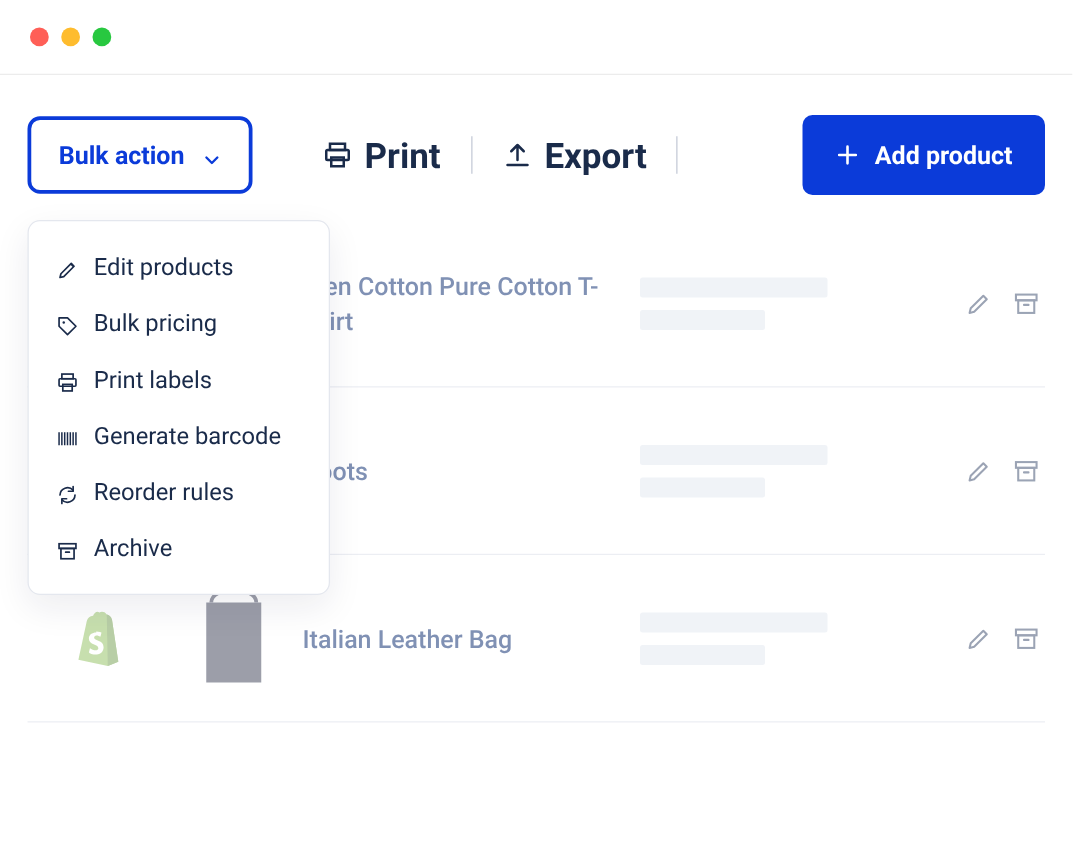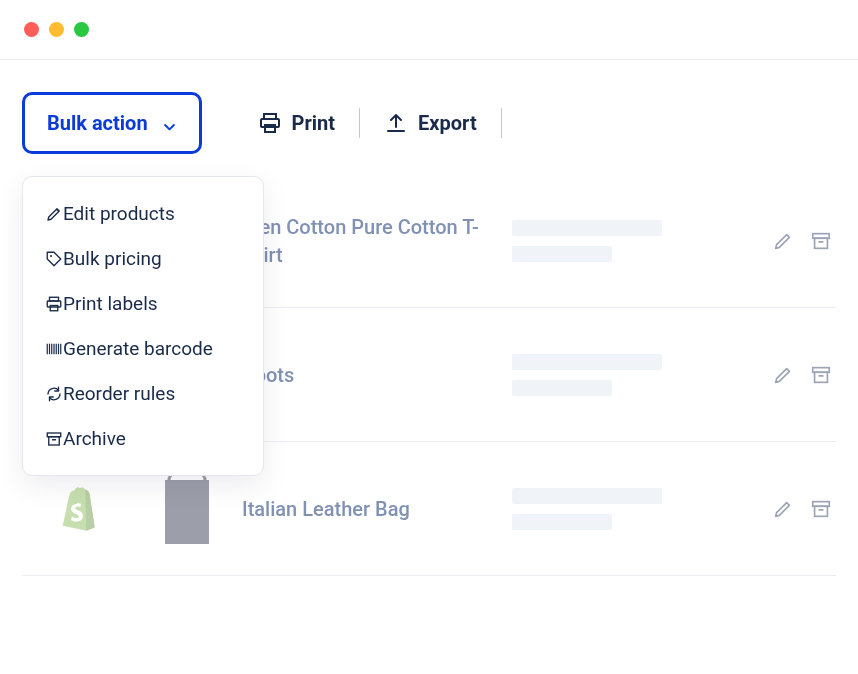--- a/index.html
+++ b/index.html
@@ -44,21 +44,21 @@
       cursor: pointer;
     }
     .chev { width: 15px; height: 15px; }
     .spacer { flex: 0 0 18px; }
 
     .tb-action {
       display: flex;
       align-items: center;
       gap: 10px;
       font-weight: 700;
-      font-size: 20px;
+      font-size: 28px;
       color: #1a2b4a;
       cursor: pointer;
       padding: 6px 2px;
     }
     .tb-sep { width: 1px; height: 30px; background: #c3c9d6; margin: 0 4px; }
 
     .add-btn {
       margin-left: auto;
       background: #0b3bd9;
       color: #fff;
@@ -79,21 +79,22 @@
       width: 242px;
       background: #fff;
       border: 1px solid #e4e7ee;
       border-radius: 10px;
       box-shadow: 0 10px 28px rgba(20,30,60,0.08);
       padding: 14px 0;
       z-index: 50;
     }
     .dd-item {
       display: flex;
-      align-items: center;
+      align-items: flex-end;
+      gap: 12px;
       padding: 11px 22px;
       font-size: 19px;
       color: #1a2b4a;
       cursor: pointer;
     }
     .dd-item svg { width: 18px; height: 18px; flex-shrink: 0; }
 
     .list {
       padding: 0 22px;
       opacity: 0.85;
@@ -157,20 +158,26 @@
     <svg class="icon" width="24" height="24" viewBox="0 0 24 24">
       <path d="M12 16V4M7 9l5-5 5 5" fill="none" stroke="#1a2b4a" stroke-width="2" stroke-linecap="round" stroke-linejoin="round"></path>
       <path d="M4 20h16" stroke="#1a2b4a" stroke-width="2" stroke-linecap="round"></path>
     </svg>
     <span>Export</span>
   </div>
 
   <div class="tb-sep"></div>
 
 
+  <div class="add-btn">
+    <svg width="20" height="20" viewBox="0 0 24 24">
+      <path d="M12 4v16M4 12h16" stroke="#fff" stroke-width="2.5" stroke-linecap="round"></path>
+    </svg>
+    <span>Add product</span>
+  </div>
 
   <div class="dropdown">
     <div class="dd-item">
       <svg viewBox="0 0 24 24">
           <path d="M4 20l1-4 11-11 3 3-11 11-4 1z M15 5l4 4" fill="none" stroke="#1a2b4a" stroke-width="1.8" stroke-linejoin="round"></path>
         </svg>
       <span>Edit products</span>
     </div>
     <div class="dd-item">
       <svg viewBox="0 0 24 24">

